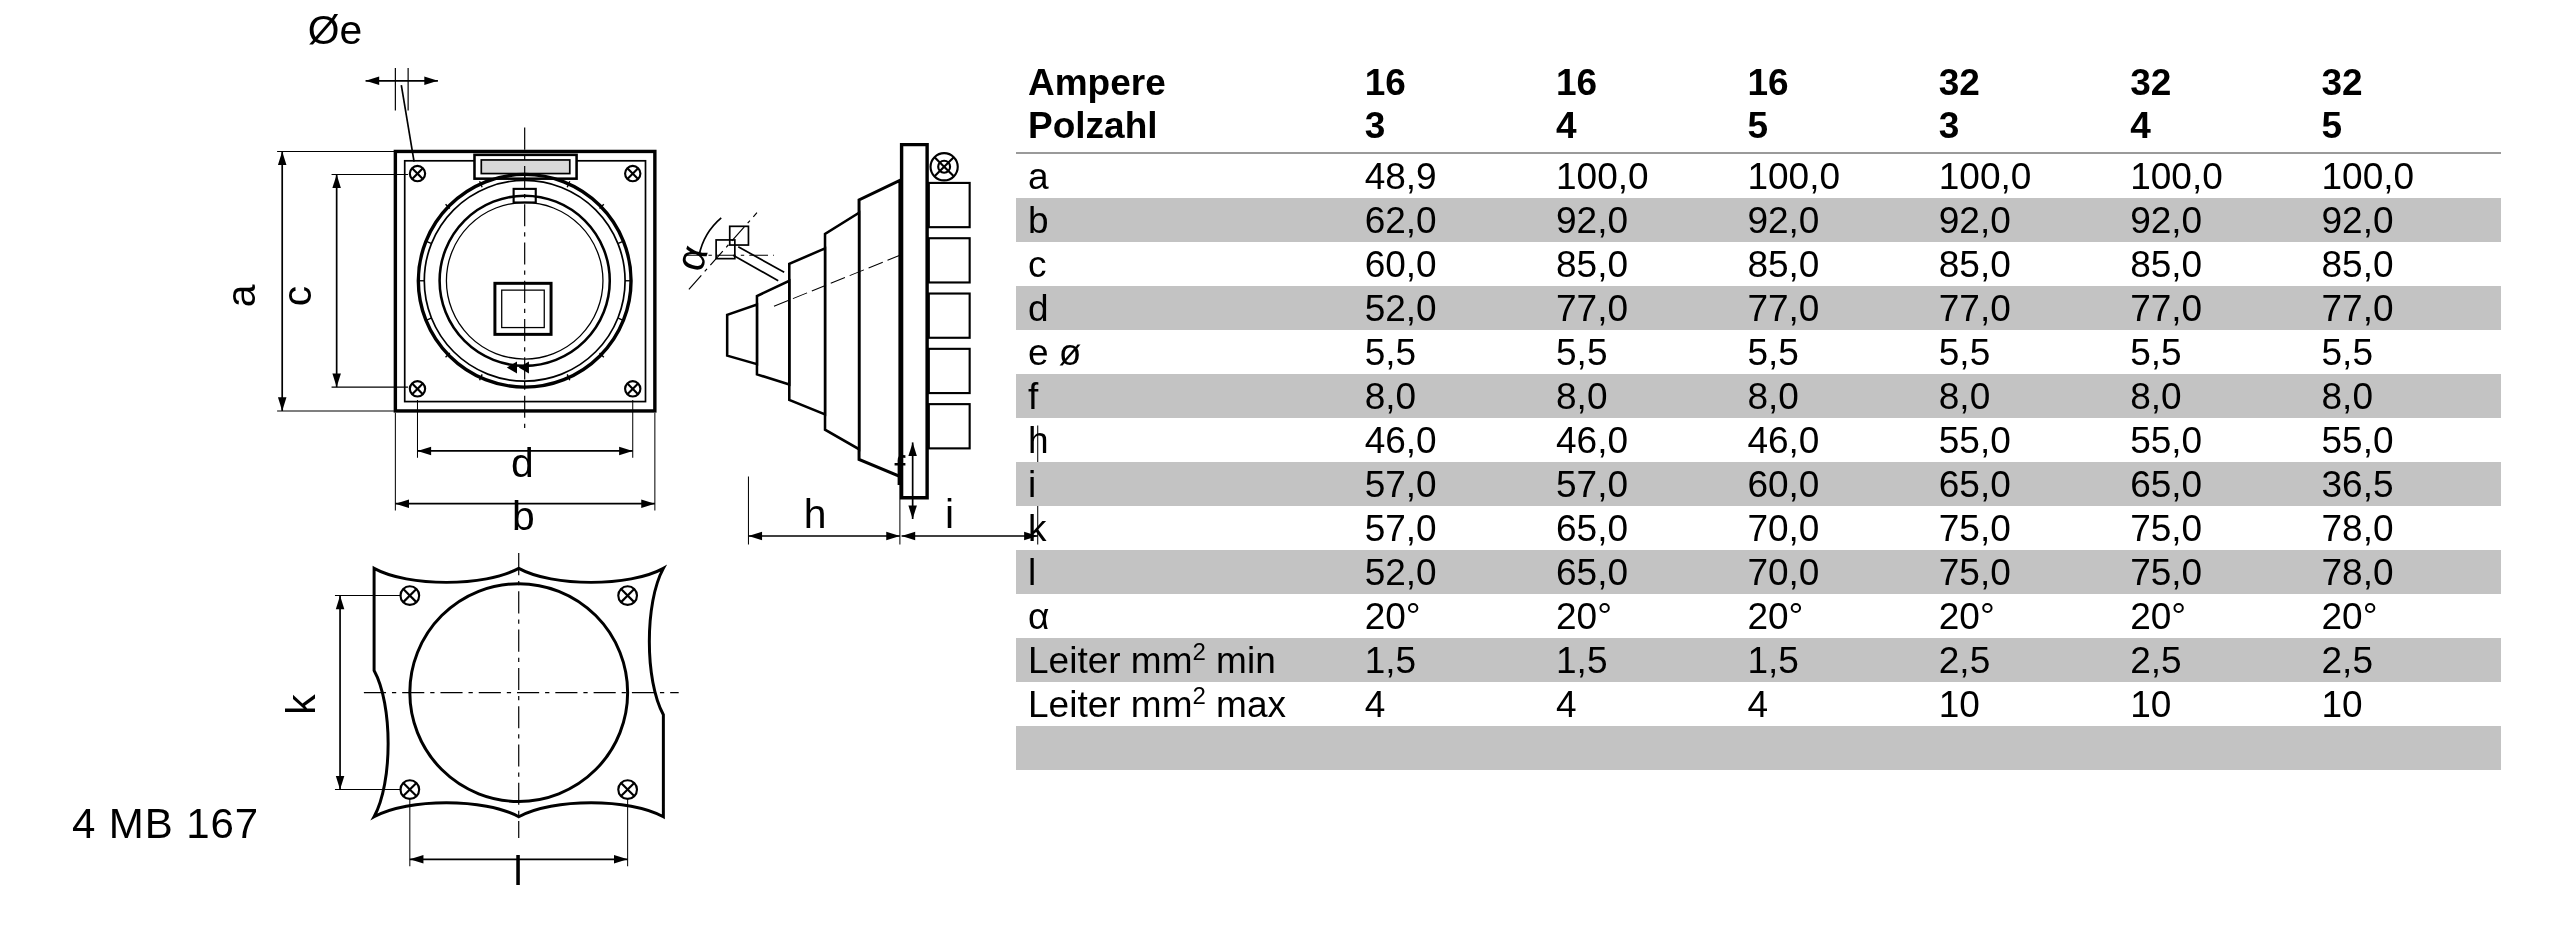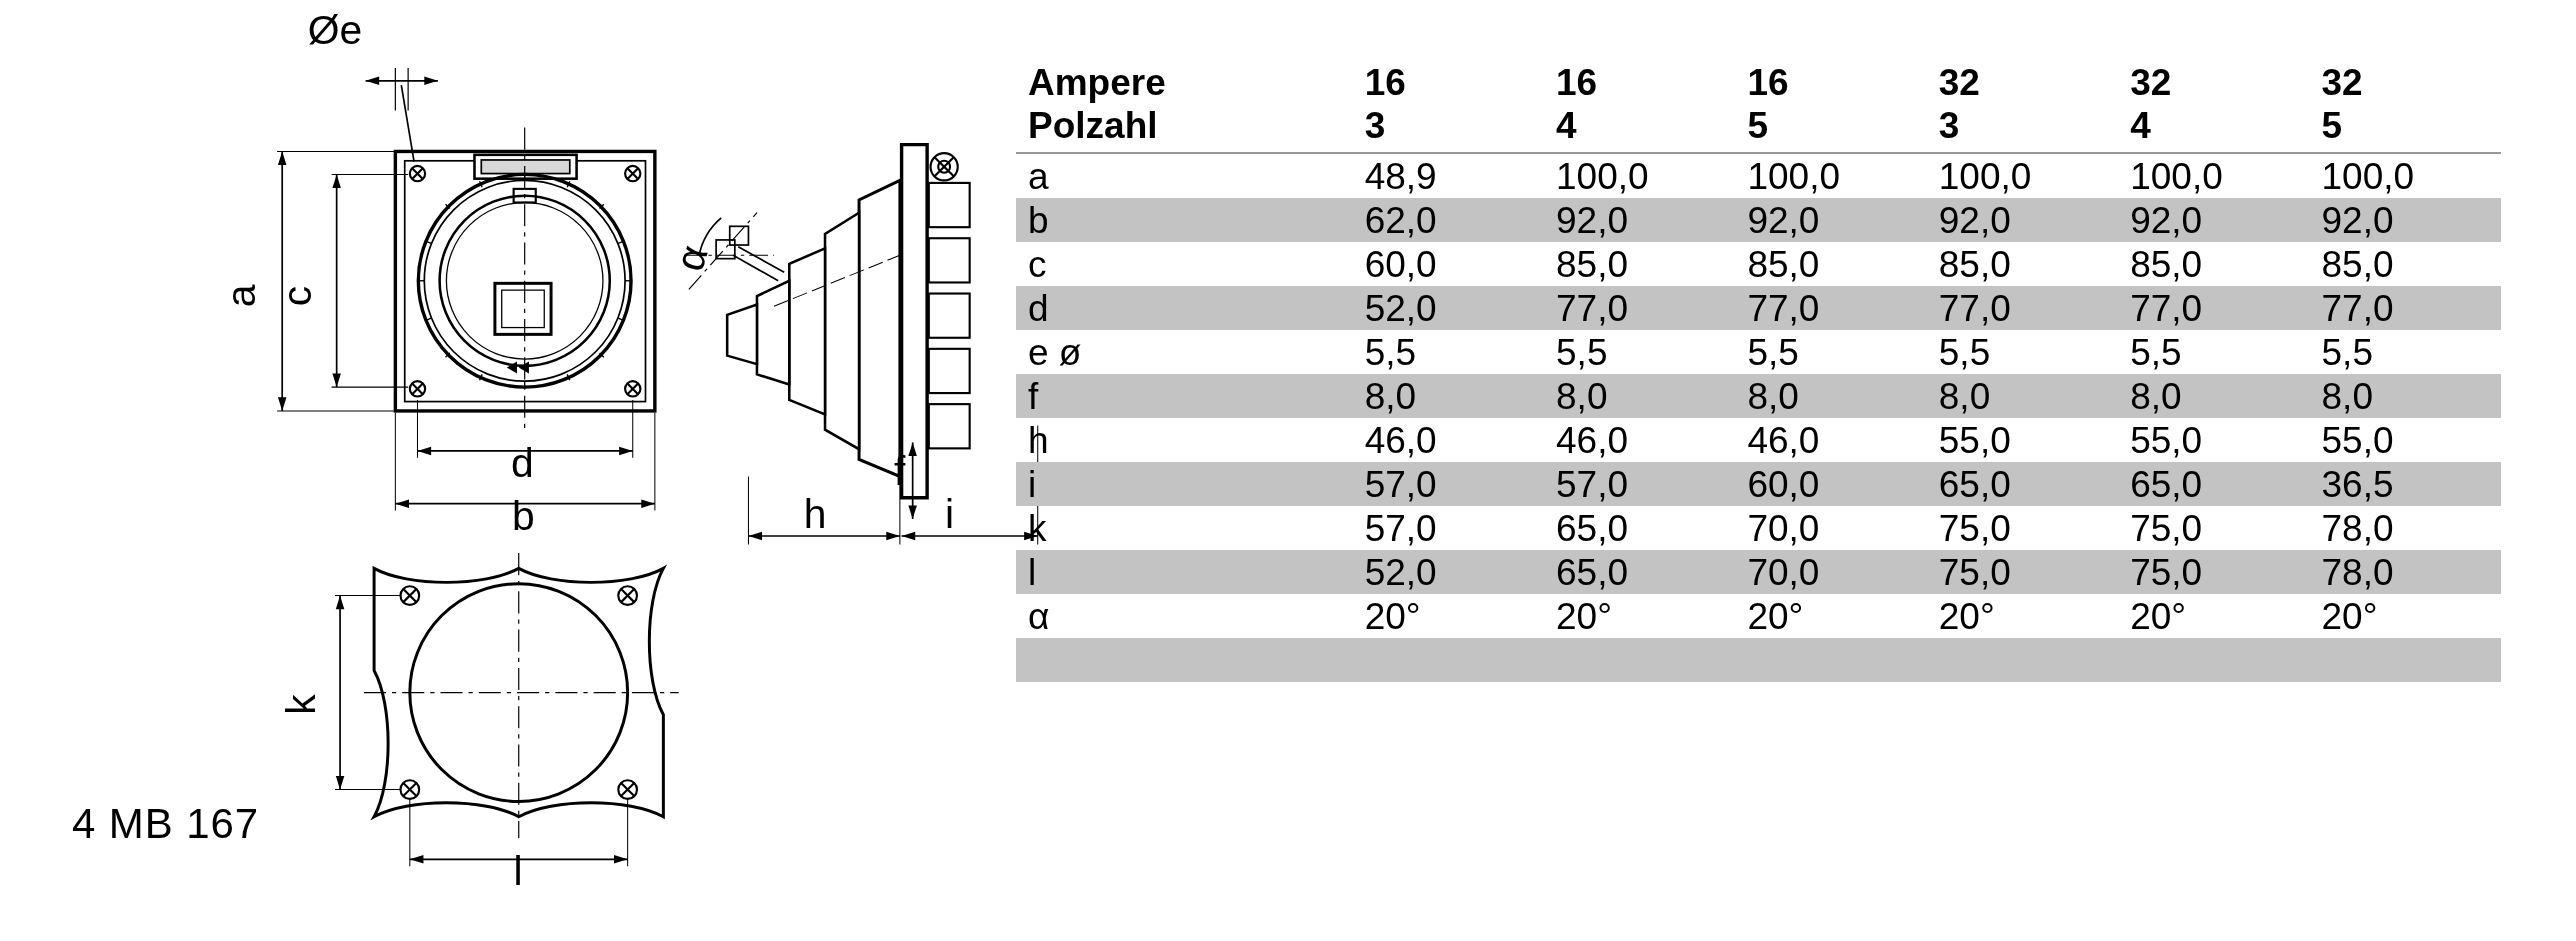--- a/index.html
+++ b/index.html
@@ -443,20 +443,38 @@
         </tr>
         <tr>
           <td>α</td>
           <td>20°</td>
           <td>20°</td>
           <td>20°</td>
           <td>20°</td>
           <td>20°</td>
           <td>20°</td>
         </tr>
+        <tr class="shade">
+          <td>Leiter mm<span class="sup">2</span> min</td>
+          <td>1,5</td>
+          <td>1,5</td>
+          <td>1,5</td>
+          <td>2,5</td>
+          <td>2,5</td>
+          <td>2,5</td>
+        </tr>
+        <tr>
+          <td>Leiter mm<span class="sup">2</span> max</td>
+          <td>4</td>
+          <td>4</td>
+          <td>4</td>
+          <td>10</td>
+          <td>10</td>
+          <td>10</td>
+        </tr>
         <tr class="shade spacer">
           <td></td>
           <td></td>
           <td></td>
           <td></td>
           <td></td>
           <td></td>
           <td></td>
         </tr>
       </tbody>

